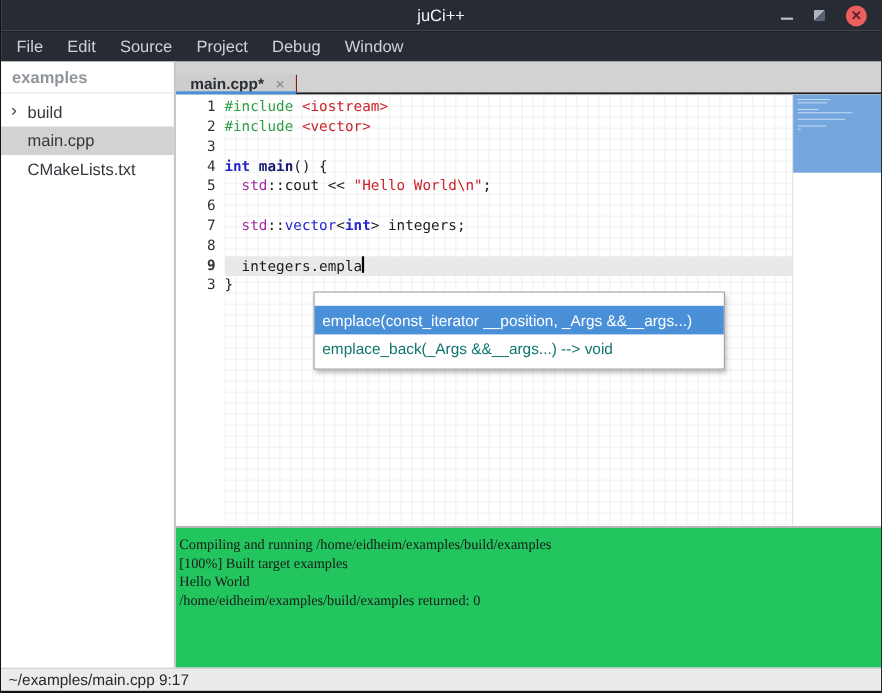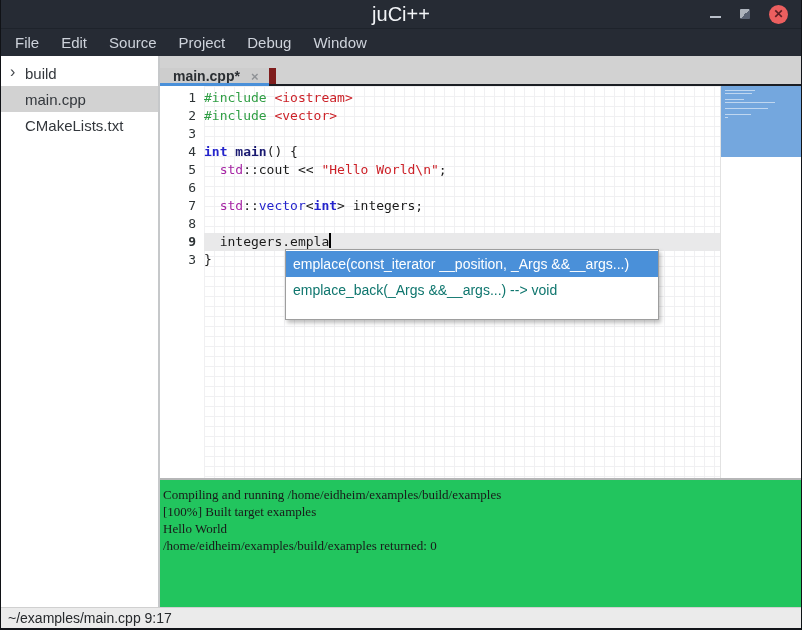--- a/index.html
+++ b/index.html
@@ -14,21 +14,21 @@
     border-left:1px solid #101216; border-right:1px solid #101216;
     background:#ffffff; overflow:hidden;
   }
   
   .titlebar {
     flex:0 0 28px; background:#262b34; position:relative;
     display:flex; align-items:center;
   }
   .title {
     position:absolute; left:0; right:0; text-align:center;
-    color:#f2f4f7; font-size:20px;
+    color:#f2f4f7; font-size:15px;
   }
   .win-controls { margin-left:auto; display:flex; align-items:center; gap:19px; padding-right:13px; z-index:2; }
   .btn-min { width:11px; height:2px; background:#b9bfc9; margin-top:6px; }
   .btn-max { width:10px; height:10px; border-radius:1px;
     background:linear-gradient(135deg,#aeb4bd 50%,#596273 50%); }
   .btn-close {
     width:19px; height:19px; border-radius:50%; background:#ec5f5f;
     color:#5c1f24; font-size:12px; font-weight:bold; line-height:19px;
     text-align:center;
   }
@@ -54,21 +54,21 @@
   .tree-item.selected { background:#d2d2d2; }
   .chevron { position:absolute; left:9px; top:3px; color:#45494e; font-size:16px; }
   .right-col { flex:1 1 auto; display:flex; flex-direction:column; min-width:0; }
   
   .tabbar {
     flex:0 0 28px; background:#d2d2d2; border-bottom:2px solid #1b1e24;
     display:flex; position:relative;
   }
   .tab {
     display:flex; align-items:flex-end; padding:0 10px 0 13px;
-    background:#cdcdcd; border-right:7px solid #7f1d1d; position:relative;margin-top:12px;
+    background:#cdcdcd; border-right:1px solid #7f1d1d; position:relative;margin-top:12px;
   }
   .tab-label { font-weight:bold; font-size:14px; color:#2b2f33; margin-right:11px; }
   .tab-close { color:#8f9296; font-size:13px; font-weight:bold; }
   .tab::after { content:""; position:absolute; left:0; right:0; bottom:-2px;
     height:3px; background:#4a90d9; }
   
   .editor { flex:1 1 auto; position:relative; display:flex; background:#fff; overflow:hidden; }
   .gutter {
     flex:0 0 44px; background:#fff; z-index:2;
     font-family:"DejaVu Sans Mono", monospace; font-size:13px; line-height:18px;
@@ -102,23 +102,23 @@
   .minimap-view { position:absolute; top:0; left:0; right:0; height:71px;
     background:#74a7de; padding-top:4px; }
   .mm-line { height:1px; margin:0 0 2px 4px; background:rgba(255,255,255,.55); }
   .tooltip {
     position:absolute; left:124px; top:124px; z-index:6;
     background:#fafaa1; border:1px solid #e0e090; color:#121212;
     font-size:14px; padding:1px 7px 2px; box-shadow:0 1px 2px rgba(0,0,0,.15);
     white-space:nowrap;
   }
   .completion {
-    position:absolute; left:125px; top:163px; width:374px; height:71px; z-index:5;
+    position:absolute; left:125px; top:179px; width:374px; height:71px; z-index:5;
     background:#fff; border:1px solid #9e9e9e; box-shadow:2px 3px 4px rgba(0,0,0,.25);
-    padding-top:1px;
+    padding-top:12px;
   }
   .completion-item { height:26px; display:flex; align-items:center;
     padding:0 7px; font-size:14px; color:#0f766e; white-space:nowrap; overflow:hidden; }
   .completion-item.selected { background:#4a90d9; color:#fff; }
   
   .term-sep { flex:0 0 2px; background:#b5b6b7; }
   .terminal {
     flex:0 0 127px; background:#22c55e; padding:6px 0 0 3px; white-space:pre;
     font-family:Liberation Serif, serif; font-size:13px; line-height:17px;
     color:#191919; overflow:hidden;
@@ -150,20 +150,21 @@
       <div class="menu-item">Edit</div>
       <div class="menu-item">Source</div>
       <div class="menu-item">Project</div>
       <div class="menu-item">Debug</div>
       <div class="menu-item">Window</div>
     </div>
 
   <div class="main">
 
     <div class="sidebar">
+      <div class="sidebar-header">examples</div>
       <div class="tree">
           <div class="tree-item">
             <span class="chevron">›</span>
             <span>build</span>
           </div>
           <div class="tree-item selected">
             <span>main.cpp</span>
           </div>
           <div class="tree-item">
             <span>CMakeLists.txt</span>

